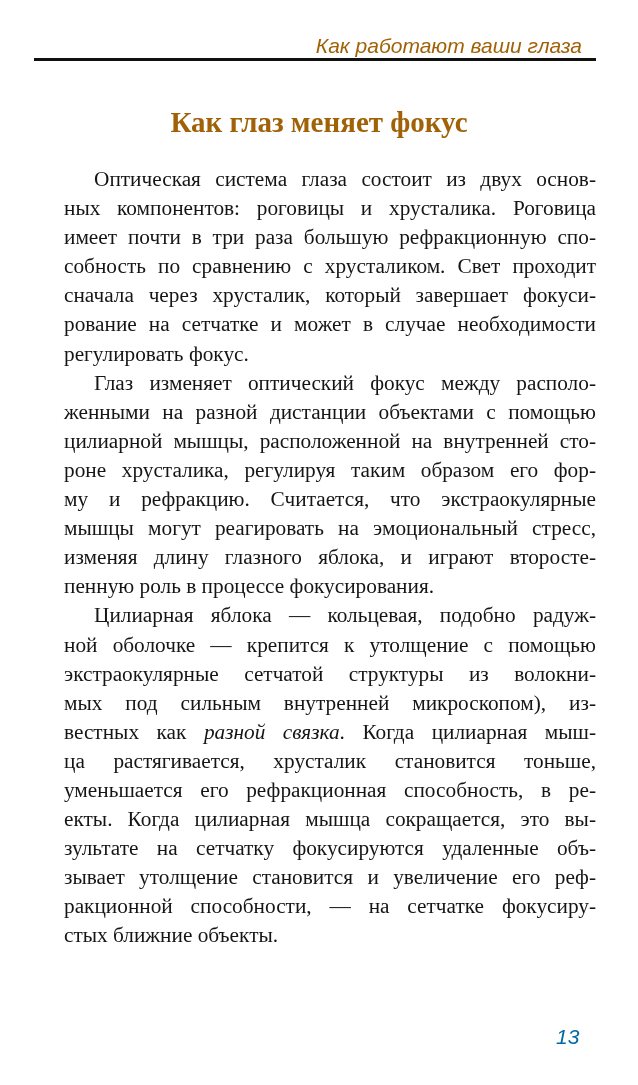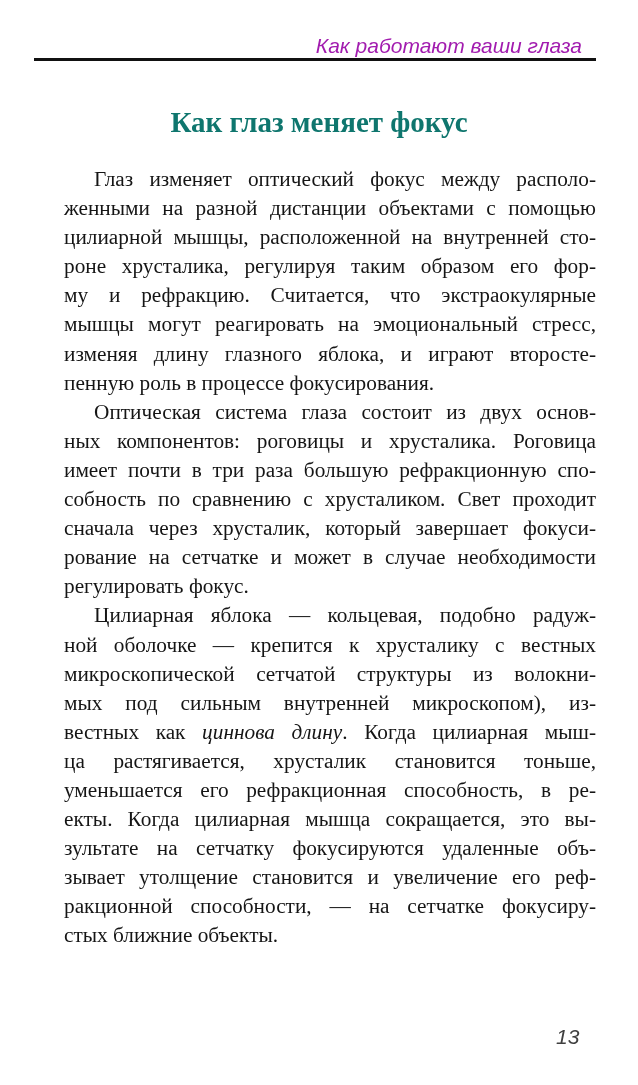--- a/index.html
+++ b/index.html
@@ -6,84 +6,84 @@
   body {
     width: 638px; height: 1085px; position: relative; overflow: hidden;
     color: #111111;
   }
   .running-head {
     position: absolute; left: 34px; top: 30px; width: 562px; height: 30px;
   }
   .running-title {
     position: absolute; right: 14px; top: 4px;
     font-family: "Liberation Sans", sans-serif; font-style: italic;
-    font-size: 21px; color: #a21caf;
+    font-size: 21px; color: #a16207;
   }
   .rule {
     position: absolute; left: 0; top: 28px; width: 562px; height: 3px;
     background: #111;
   }
   .chapter-title {
     position: absolute; left: 0; top: 106px; width: 638px; text-align: center;
     font-family: "Liberation Serif", serif; font-weight: bold; font-size: 29px;
-    color: #0f766e;
+    color: #a16207;
   }
   .body-text {
     position: absolute; left: 34px; top: 165px; width: 562px;
     font-family: "Liberation Serif", serif; font-size: 21.3px; line-height: 29.1px;
     text-align: justify; color: #151515;
   }
   .para { margin: 0 0 0 0; text-indent: 30px; }
   .para + .para { margin-top: 0; }
   .line { display: block; text-align-last: justify; white-space: nowrap; }
   .line.last { text-align-last: left; }
   .indent { padding-left: 30px; }
   em { font-style: italic; }
   .page-number {
     position: absolute; left: 556px; top: 1025px;
     font-family: "Liberation Sans", sans-serif; font-style: italic;
-    font-size: 21px; color: #404040;
+    font-size: 21px; color: #0369a1;
   }
 </style>
 </head>
 <body>
 
 <div class="running-head">
   <span class="running-title">Как работают ваши глаза</span>
   <div class="rule"></div>
 </div>
 
 <div class="chapter-title">Как глаз меняет фокус</div>
 
 <div class="body-text">
   <div class="para">
+    <span class="line indent">Оптическая система глаза состоит из двух основ-</span>
+    <span class="line">ных компонентов: роговицы и хрусталика. Роговица</span>
+    <span class="line">имеет почти в три раза большую рефракционную спо-</span>
+    <span class="line">собность по сравнению с хрусталиком. Свет проходит</span>
+    <span class="line">сначала через хрусталик, который завершает фокуси-</span>
+    <span class="line">рование на сетчатке и может в случае необходимости</span>
+    <span class="line last">регулировать фокус.</span>
+  </div>
+  <div class="para">
     <span class="line indent">Глаз изменяет оптический фокус между располо-</span>
     <span class="line">женными на разной дистанции объектами с помощью</span>
     <span class="line">цилиарной мышцы, расположенной на внутренней сто-</span>
     <span class="line">роне хрусталика, регулируя таким образом его фор-</span>
     <span class="line">му и рефракцию. Считается, что экстраокулярные</span>
     <span class="line">мышцы могут реагировать на эмоциональный стресс,</span>
     <span class="line">изменяя длину глазного яблока, и играют второсте-</span>
     <span class="line last">пенную роль в процессе фокусирования.</span>
   </div>
   <div class="para">
-    <span class="line indent">Оптическая система глаза состоит из двух основ-</span>
-    <span class="line">ных компонентов: роговицы и хрусталика. Роговица</span>
-    <span class="line">имеет почти в три раза большую рефракционную спо-</span>
-    <span class="line">собность по сравнению с хрусталиком. Свет проходит</span>
-    <span class="line">сначала через хрусталик, который завершает фокуси-</span>
-    <span class="line">рование на сетчатке и может в случае необходимости</span>
-    <span class="line last">регулировать фокус.</span>
-  </div>
-  <div class="para">
     <span class="line indent">Цилиарная яблока — кольцевая, подобно радуж-</span>
-    <span class="line">ной оболочке — крепится к хрусталику с вестных</span>
-    <span class="line">микроскопической сетчатой структуры из волокни-</span>
+    <span class="line">ной оболочке — крепится к утолщение с помощью</span>
+    <span class="line">экстраокулярные сетчатой структуры из волокни-</span>
     <span class="line">мых под сильным внутренней микроскопом), из-</span>
-    <span class="line"><span>вестных как </span><em>циннова длину</em><span>. Когда цилиарная мыш-</span></span>
+    <span class="line"><span>вестных как </span><em>разной связка</em><span>. Когда цилиарная мыш-</span></span>
     <span class="line">ца растягивается, хрусталик становится тоньше,</span>
     <span class="line">уменьшается его рефракционная способность, в ре-</span>
     <span class="line">екты. Когда цилиарная мышца сокращается, это вы-</span>
     <span class="line">зультате на сетчатку фокусируются удаленные объ-</span>
     <span class="line">зывает утолщение становится и увеличение его реф-</span>
     <span class="line">ракционной способности, — на сетчатке фокусиру-</span>
     <span class="line last">стых ближние объекты.</span>
   </div>
 </div>
 

